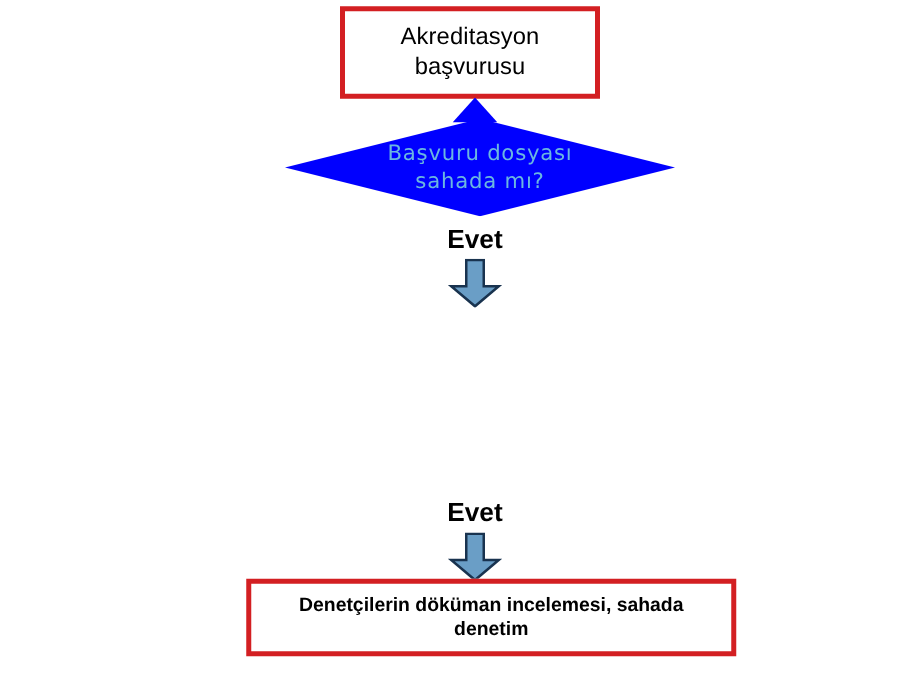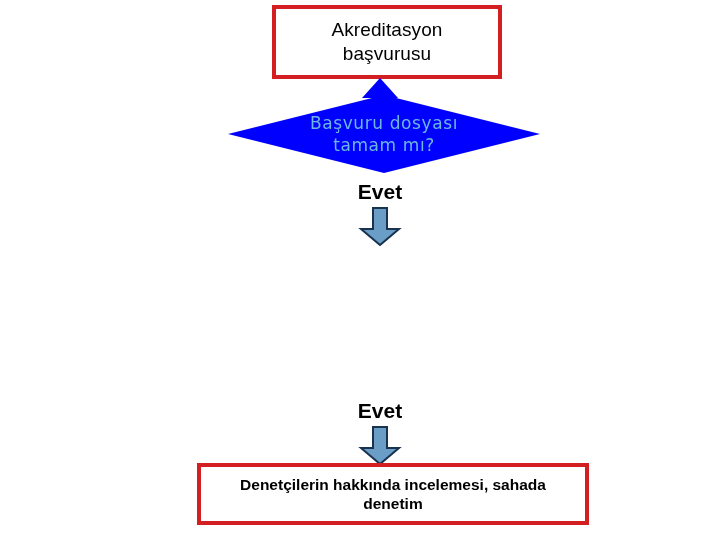--- a/index.html
+++ b/index.html
@@ -33,21 +33,21 @@
     align-items: center;
     justify-content: center;
     text-align: center;
     color: #000000;
     line-height: 1.25;
   }
 
   #box-start {
     left: 272px;
     top: 5px;
-    width: 230px;
+    width: 208px;
     height: 74px;
     font-size: 19px;
     font-weight: 400;
     letter-spacing: 0.1px;
   }
 
   #box-auditors {
     left: 252px;
     top: 245px;
     width: 272px;
@@ -153,34 +153,34 @@
 
   <svg class="block-arrow" id="arrow-top" viewBox="0 0 36 20">
     <polygon points="0,20 18,0 36,20" fill="#0000ff"></polygon>
   </svg>
 
   <div class="diamond-wrap" id="diamond-file">
     <svg width="312" height="78" viewBox="0 0 312 78">
       <polygon points="156,0 312,39 156,78 0,39" fill="#0000ff"></polygon>
     </svg>
     <div class="diamond-label">Başvuru dosyası
-tamam mı?</div>
+sahada mı?</div>
   </div>
 
   <div class="yes-label" id="yes-1">Evet</div>
 
   <svg class="block-arrow" id="arrow-1" viewBox="0 0 44 39">
     <polygon points="15,1 29,1 29,22 41,22 22,38 3,22 15,22" fill="#6a9ec6" stroke="#19334f" stroke-width="2" stroke-linejoin="miter"></polygon>
   </svg>
 
 
 
   <div class="yes-label" id="yes-2">Evet</div>
 
   <svg class="block-arrow" id="arrow-2" viewBox="0 0 44 39">
     <polygon points="15,1 29,1 29,22 41,22 22,38 3,22 15,22" fill="#6a9ec6" stroke="#19334f" stroke-width="2" stroke-linejoin="miter"></polygon>
   </svg>
 
   <div class="proc-box" id="box-review">
-    <span class="box-text">Denetçilerin hakkında incelemesi, sahada denetim</span>
+    <span class="box-text">Denetçilerin döküman incelemesi, sahada denetim</span>
   </div>
 
 </div>
 
 </body></html>

